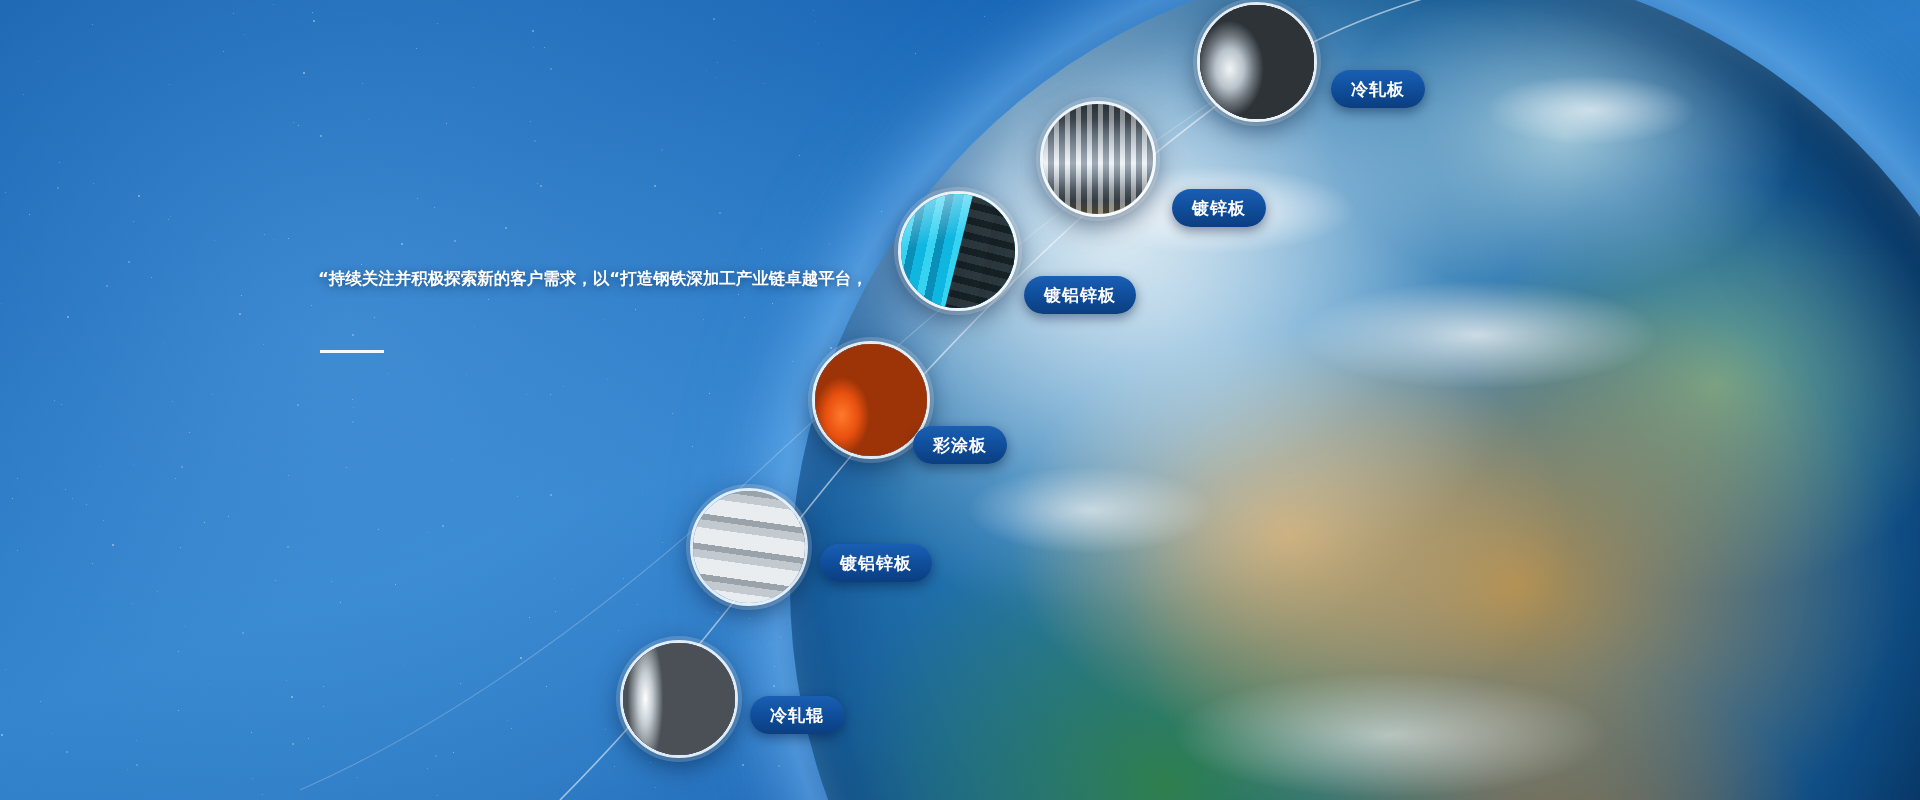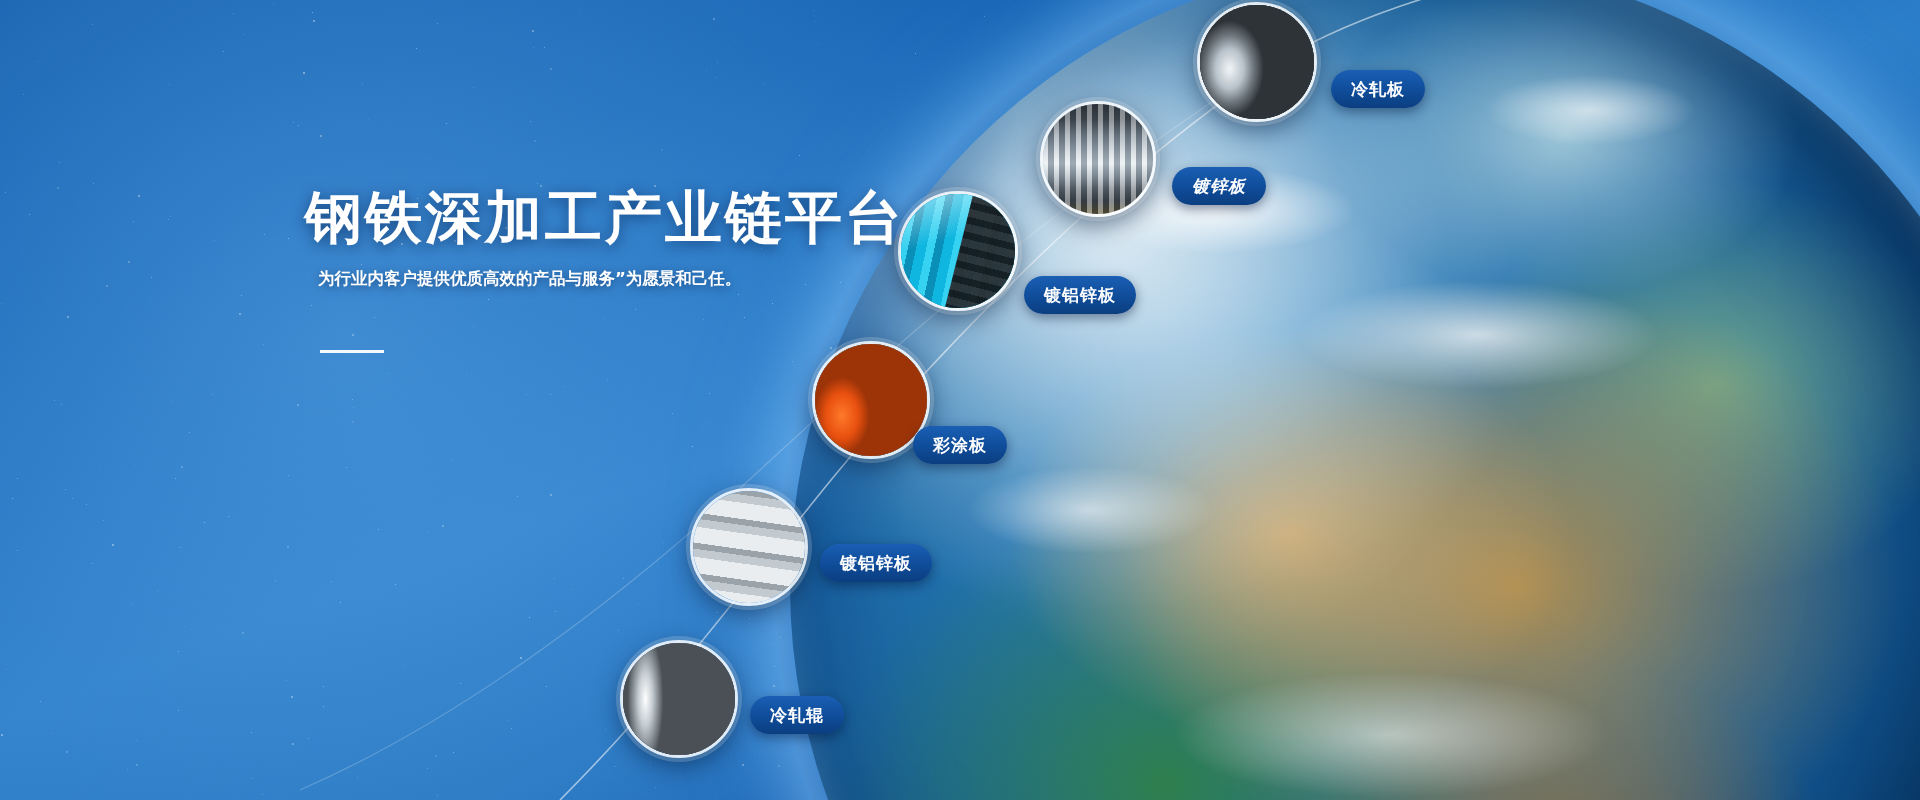--- a/index.html
+++ b/index.html
@@ -395,21 +395,21 @@
     <div class="bubble" style="left:1197px;top:2px;width:114px;height:114px;">
       <div class="ph ph-coils"></div>
     </div>
     <div class="tag" style="left:1331px;top:70px;">冷轧板</div>
   </div>
 
   <div class="node">
     <div class="bubble" style="left:1040px;top:101px;width:110px;height:110px;">
       <div class="ph ph-warehouse"></div>
     </div>
-    <div class="tag" style="left:1172px;top:167px;font-style:italic;">镀锌板</div>
+    <div class="tag" style="left:1172px;top:189px;">镀锌板</div>
   </div>
 
   <div class="node">
     <div class="bubble" style="left:898px;top:191px;width:114px;height:114px;">
       <div class="ph ph-blue"></div>
     </div>
     <div class="tag" style="left:1024px;top:276px;">镀铝锌板</div>
   </div>
 
   <div class="node">
@@ -426,19 +426,18 @@
     <div class="tag" style="left:820px;top:544px;">镀铝锌板</div>
   </div>
 
   <div class="node">
     <div class="bubble" style="left:620px;top:640px;width:112px;height:112px;">
       <div class="ph ph-roller"></div>
     </div>
     <div class="tag" style="left:750px;top:696px;">冷轧辊</div>
   </div>
 
-  <div class="headline">钢铁深加工产业链平台</div>
   <div class="subtitle">
-    <span class="ln">为行业内客户提供优质高效的产品与服务”为愿景和己任。</span>
+    <span class="ln">“持续关注并积极探索新的客户需求，以“打造钢铁深加工产业链卓越平台，</span>
   </div>
   <div class="rule"></div>
 
 </div>
 
 </body></html>

